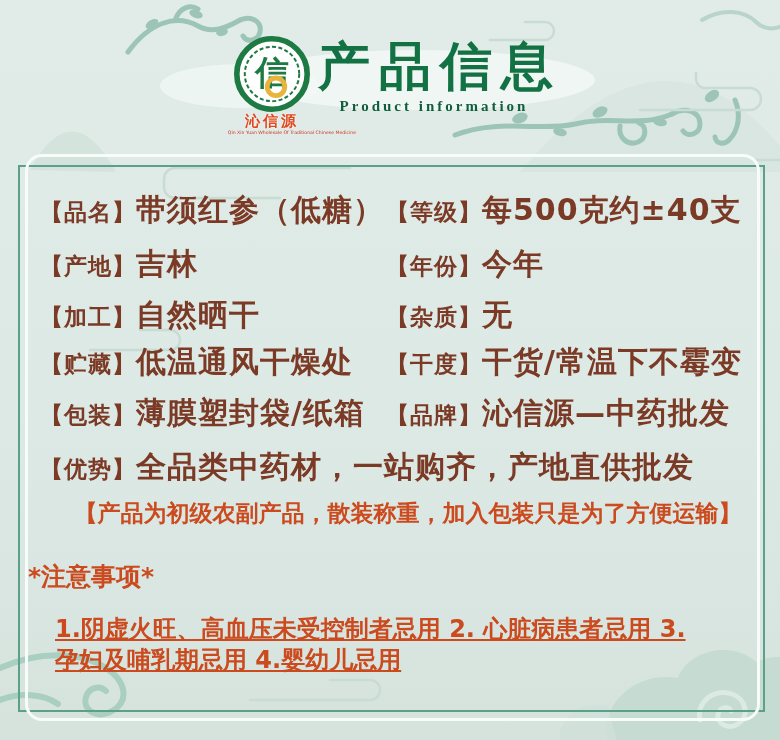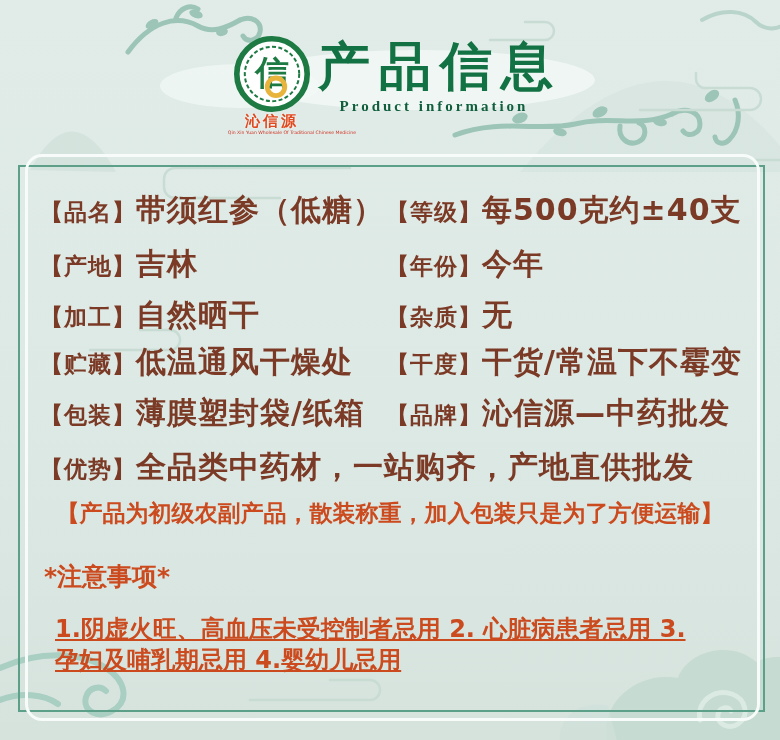--- a/index.html
+++ b/index.html
@@ -24,23 +24,23 @@
                border:2px solid #5da08a;box-sizing:border-box;z-index:1;}
   .white-frame{position:absolute;left:25px;top:154px;width:735px;height:567px;border:3px solid #f7fbf9;
                border-radius:17px;box-sizing:border-box;z-index:1;}
 
   
   .row{position:absolute;left:40px;width:716px;white-space:nowrap;color:#7b3a25;font-weight:700;z-index:2;}
   .cell{display:inline-block;vertical-align:baseline;}
   .c1{width:346px;}
   .lbl{font-size:23px;letter-spacing:1px;}
   .val{font-size:30px;letter-spacing:1px;}
-  .disclaimer{position:absolute;left:34px;top:498px;width:712px;text-align:center;white-space:nowrap;
+  .disclaimer{position:absolute;left:52px;top:498px;width:712px;text-align:center;white-space:nowrap;
               font-size:23px;font-weight:700;color:#cb4a1e;z-index:2;}
-  .notes-title{position:absolute;left:44px;top:560px;font-size:25px;font-weight:700;color:#cb4a1e;z-index:2;}
+  .notes-title{position:absolute;left:28px;top:560px;font-size:25px;font-weight:700;color:#cb4a1e;z-index:2;}
   .note-line{position:absolute;left:55px;width:700px;font-size:24px;font-weight:700;color:#cb4a1e;
              white-space:nowrap;z-index:2;text-decoration:underline;}
   .watermark{position:absolute;right:6px;top:702px;font-family:"DejaVu Sans Mono",monospace;
              font-size:23px;font-weight:700;color:#2ec558;letter-spacing:1px;z-index:3;}
 </style>
 </head>
 <body>
 
 <div class="page">
 

